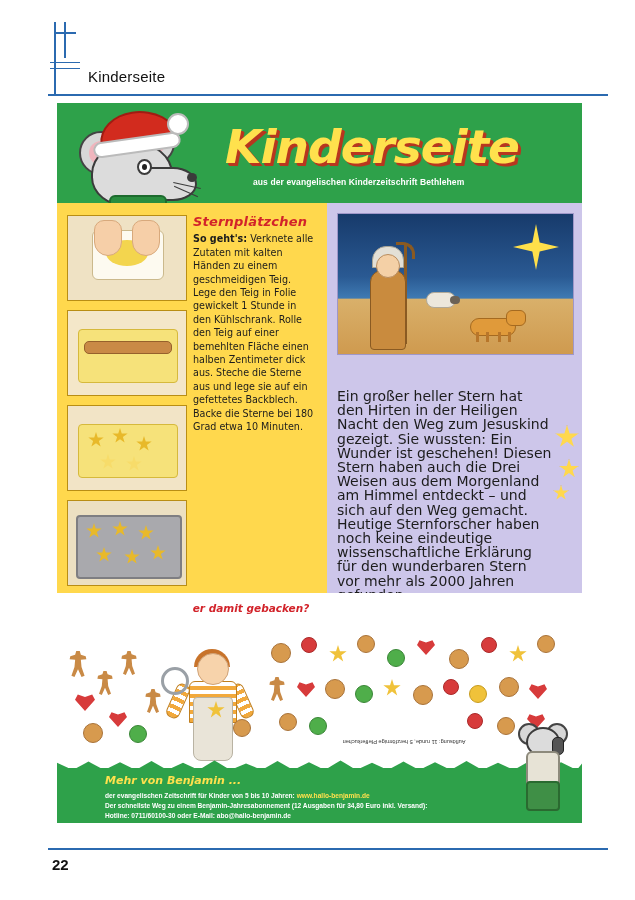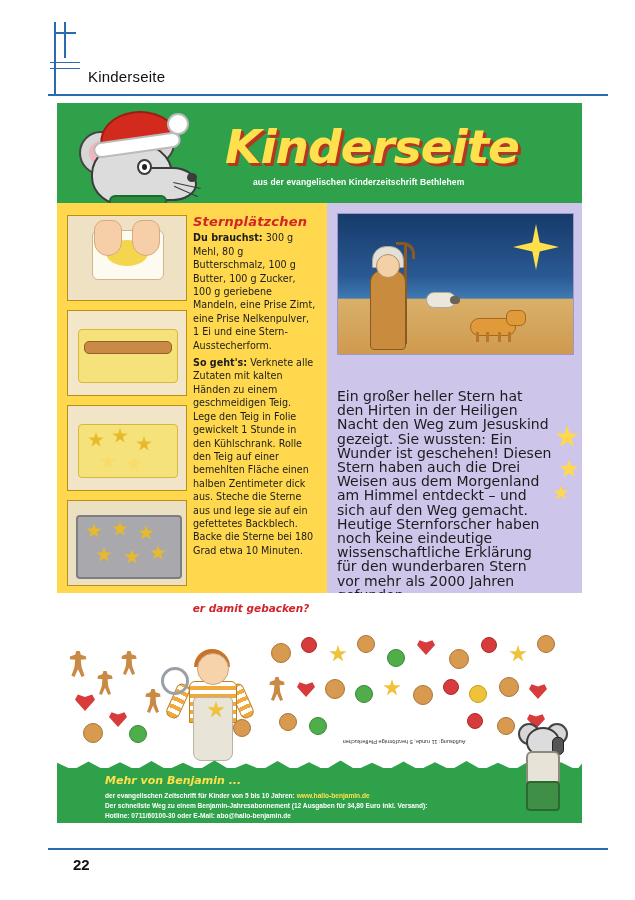--- a/index.html
+++ b/index.html
@@ -82,21 +82,20 @@
     width: 560px;
     height: 2px;
     background: #2b6ab0;
   }
   .footer-page {
     position: absolute;
     left: 52px; top: 856px;
     font-size: 15px;
     font-weight: bold;
     color: #111;
-    margin-left: 21px;
   }
 
   
   .magazine {
     position: absolute;
     left: 57px; top: 103px;
     width: 525px;
     height: 720px;
     background: #ffffff;
   }
@@ -682,24 +681,20 @@
         <div class="star-s" style="left:44px; top:20px;"></div>
         <div class="star-s" style="left:70px; top:24px;"></div>
         <div class="star-s" style="left:28px; top:46px;"></div>
         <div class="star-s" style="left:56px; top:48px;"></div>
         <div class="star-s" style="left:82px; top:44px;"></div>
       </div>
     </div>
 
     <div class="recipe-text">
       <div class="recipe-heading">Sternplätzchen</div>
-      <div>
-        <span class="lbl">Du brauchst:</span>
-        <span>300 g Mehl, 80 g Butterschmalz, 100 g Butter, 100 g Zucker, 100 g geriebene Mandeln, eine Prise Zimt, eine Prise Nelkenpulver, 1 Ei und eine Stern-Ausstecherform.</span>
-      </div>
       <div style="margin-top:4px;">
         <span class="lbl">So geht's:</span>
         <span>Verknete alle Zutaten mit kalten Händen zu einem geschmeidigen Teig. Lege den Teig in Folie gewickelt 1 Stunde in den Kühlschrank. Rolle den Teig auf einer bemehlten Fläche einen halben Zentimeter dick aus. Steche die Sterne aus und lege sie auf ein gefettetes Backblech. Backe die Sterne bei 180 Grad etwa 10 Minuten.</span>
       </div>
     </div>
   </div>
 
   <div class="starcol">
     <div class="star-illus">
       <div class="bethlehem-star"></div>

